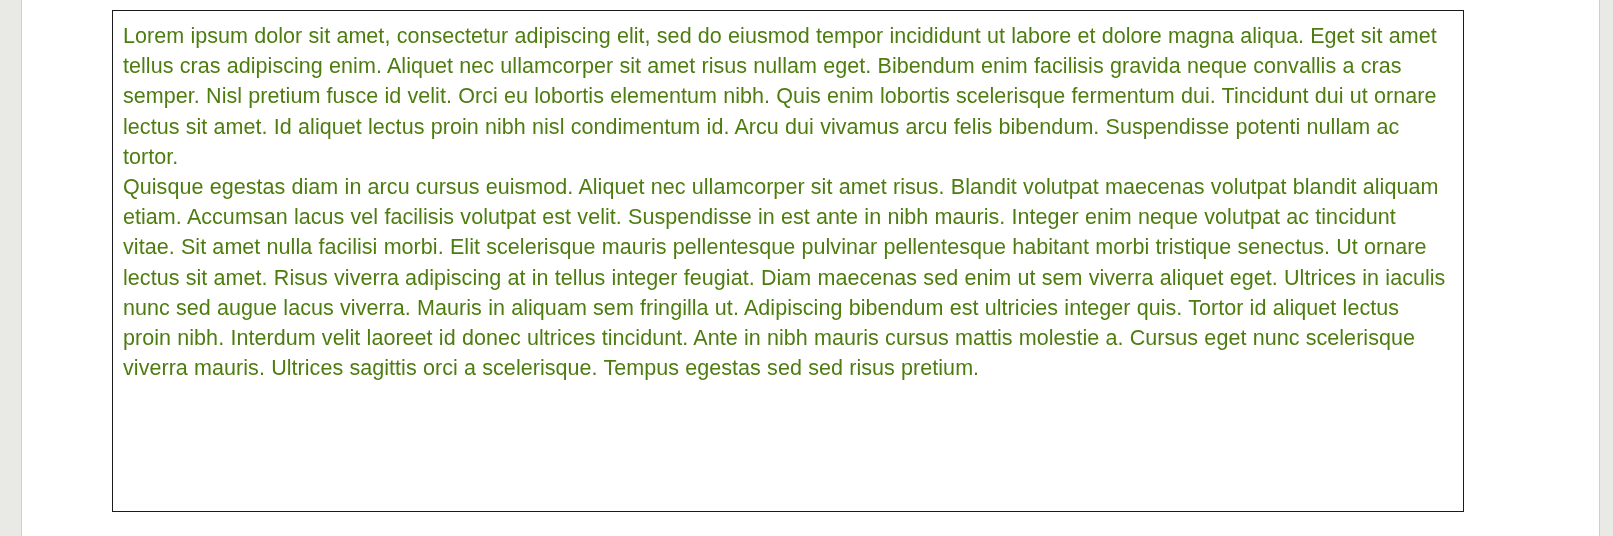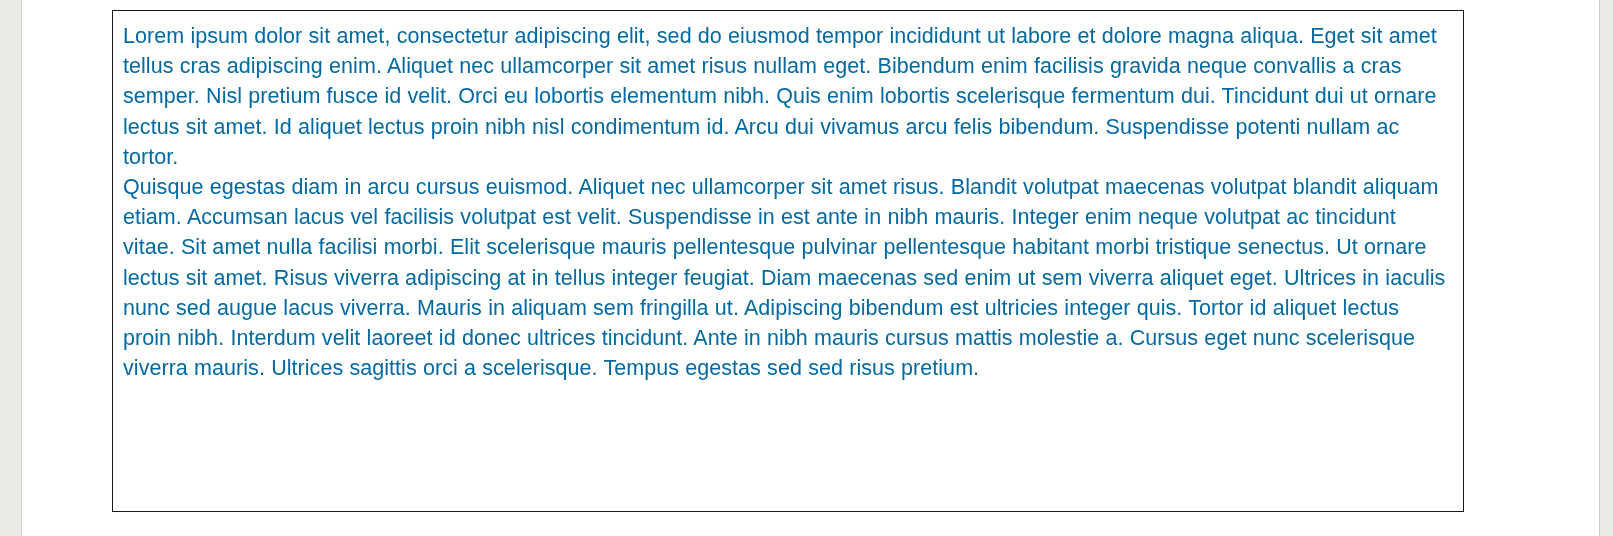--- a/index.html
+++ b/index.html
@@ -49,21 +49,21 @@
     border: 1px solid #1b1b1b;
     background: #ffffff;
     box-sizing: border-box;
     padding: 10px 14px 0 10px;
     overflow: hidden;
   }
   .para {
     margin: 0;
     font-size: 21.5px;
     line-height: 30.2px;
-    color: #0369a1;
+    color: #4d7c0f;
     text-align: left;
     letter-spacing: 0.05px;
     word-spacing: 0.2px;
   }
 </style>
 </head>
 <body>
 
 <div class="page">
 

